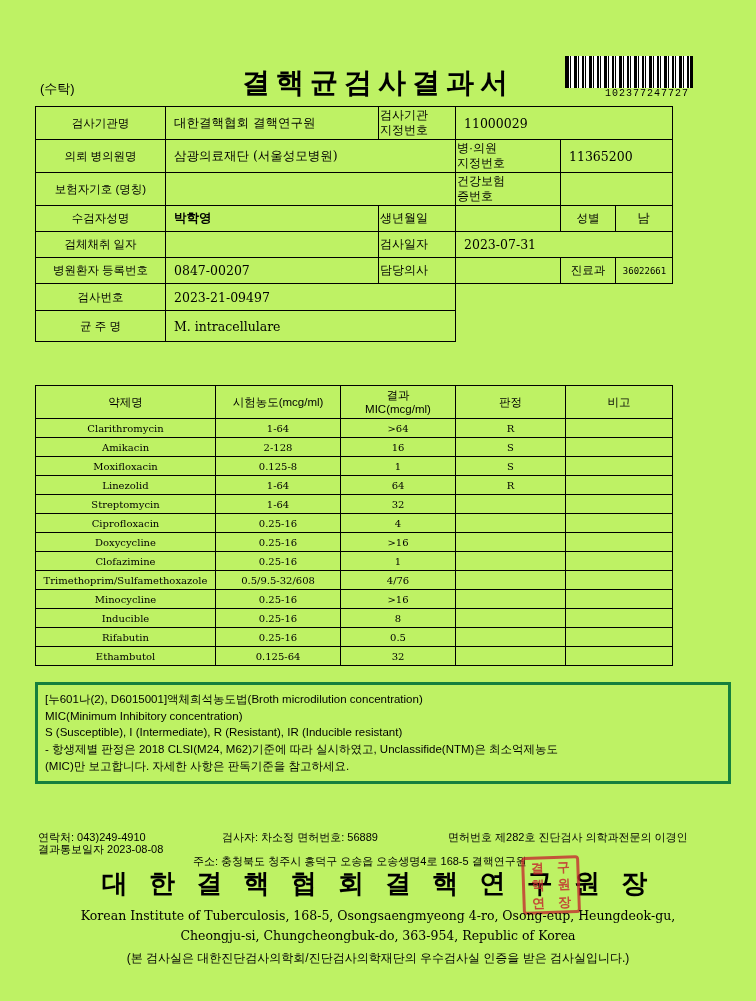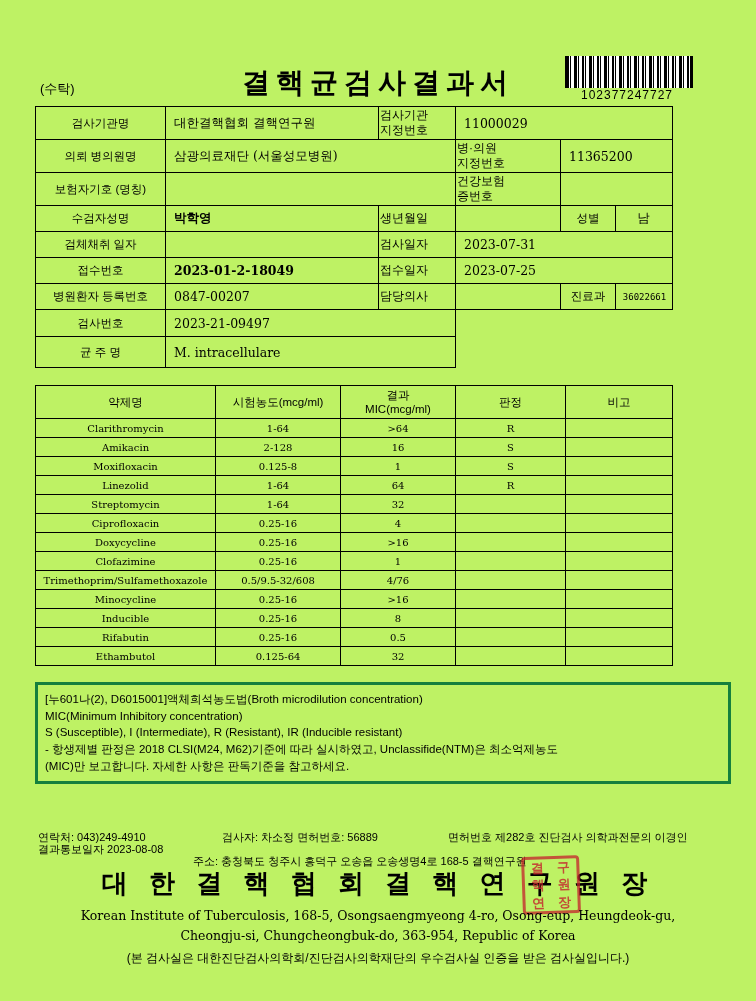--- a/index.html
+++ b/index.html
@@ -16,21 +16,21 @@
   .barcode-wrap { position:absolute; left:565px; top:56px; width:124px; }
   .barcode {
     width:124px; height:32px; background:
       repeating-linear-gradient(to right,
         #000 0 2px, #fff 2px 3px,
         #000 3px 4px, #fff 4px 7px,
         #000 7px 10px, #fff 10px 11px,
         #000 11px 12px, #fff 12px 15px);
     border-left:2px solid #000; border-right:2px solid #000;
   }
-  .barcode-text { text-align:center; font-family:Liberation Sans, sans-serif; font-size:12px; letter-spacing:1px; }
+  .barcode-text { text-align:right; font-family:Liberation Mono, monospace; font-size:10px; letter-spacing:1px; }
 
   
   table { border-collapse:collapse; table-layout:fixed; }
   .info-table { position:absolute; left:35px; top:106px; width:637px; }
   .info-table td { border:1px solid #000; overflow:hidden; }
   .lbl { text-align:center; font-size:11.5px; }
   .lbl2 { text-align:left; font-size:12px; }
   .pre { white-space:pre-line; line-height:1.25; }
   .val { font-family:"DejaVu Serif", serif; font-size:12.5px; padding-left:8px; }
   .val.center { padding-left:0; text-align:center; }
@@ -125,26 +125,20 @@
       <td class="lbl2">생년월일</td>
       <td class="val"></td>
       <td class="lbl">성별</td>
       <td class="val center">남</td>
     </tr>
     <tr class="h26">
       <td class="lbl">검체채취 일자</td>
       <td class="val"></td>
       <td class="lbl2">검사일자</td>
       <td class="val" colspan="3">2023-07-31</td>
-    </tr>
-    <tr class="h26">
-      <td class="lbl">접수번호</td>
-      <td class="val bold">2023-01-2-18049</td>
-      <td class="lbl2">접수일자</td>
-      <td class="val" colspan="3">2023-07-25</td>
     </tr>
     <tr class="h26">
       <td class="lbl">병원환자 등록번호</td>
       <td class="val">0847-00207</td>
       <td class="lbl2">담당의사</td>
       <td class="val"></td>
       <td class="lbl">진료과</td>
       <td class="val small">36022661</td>
     </tr>
     <tr class="h27">

